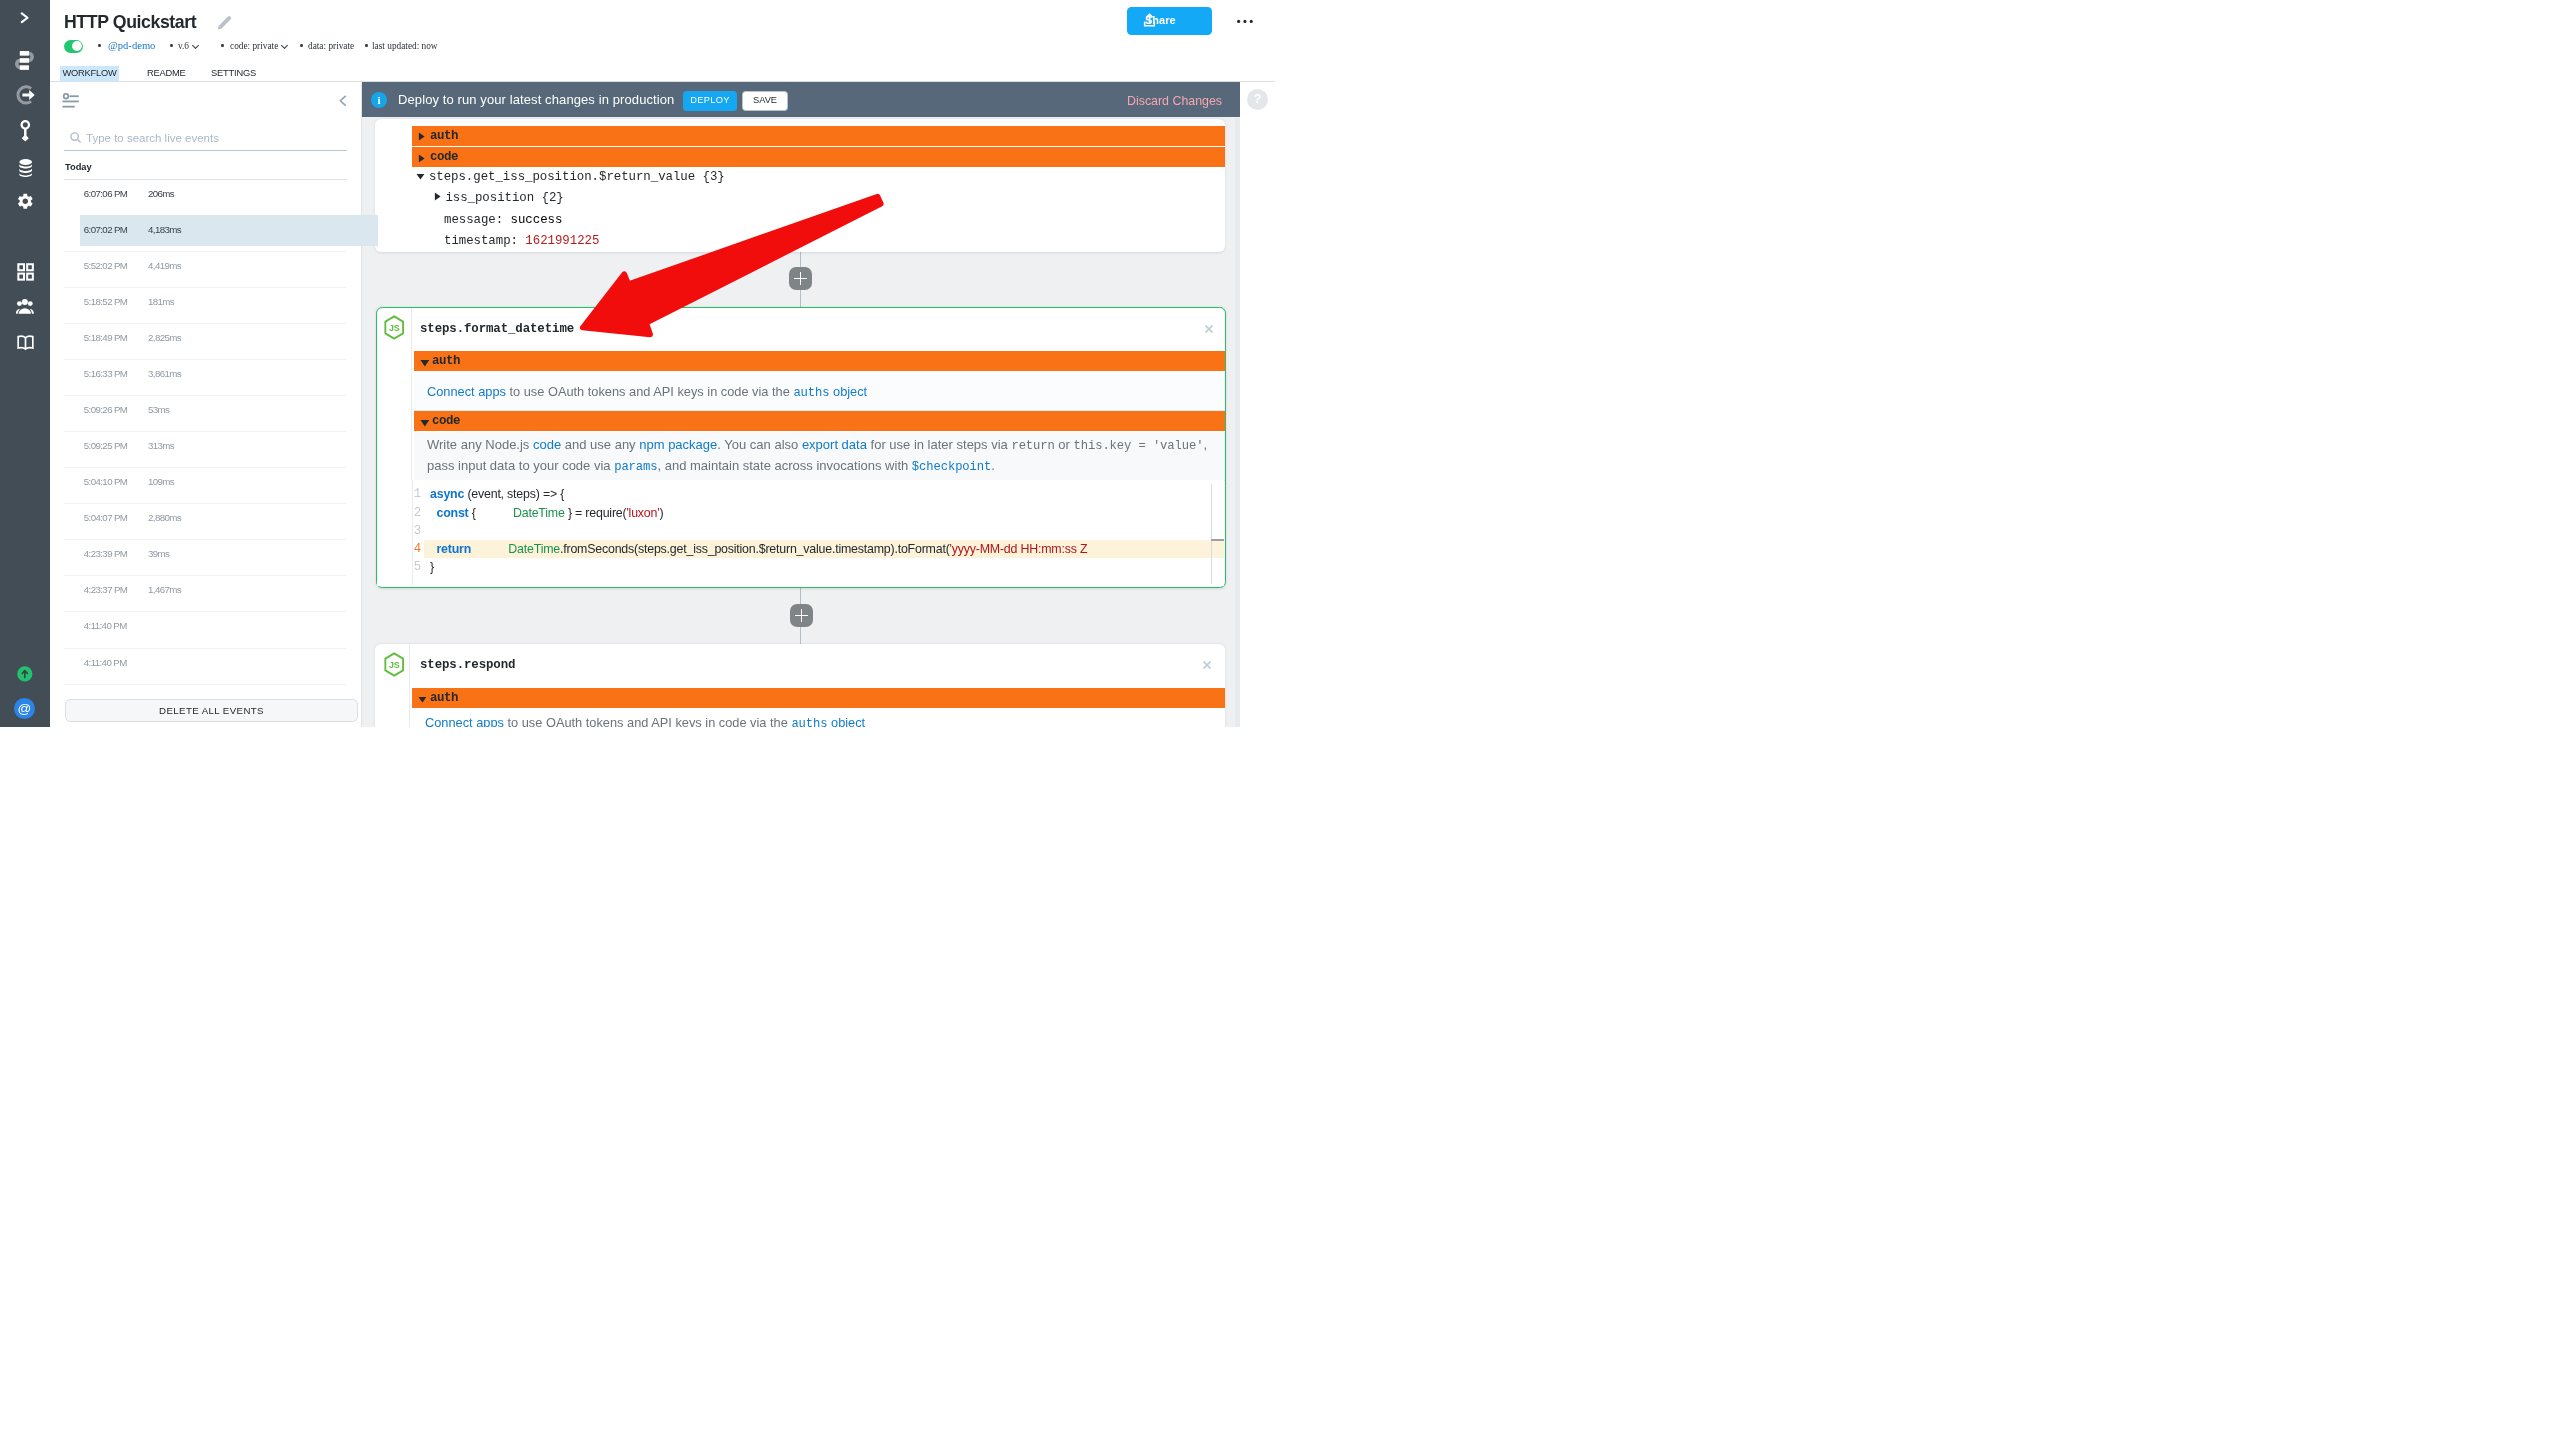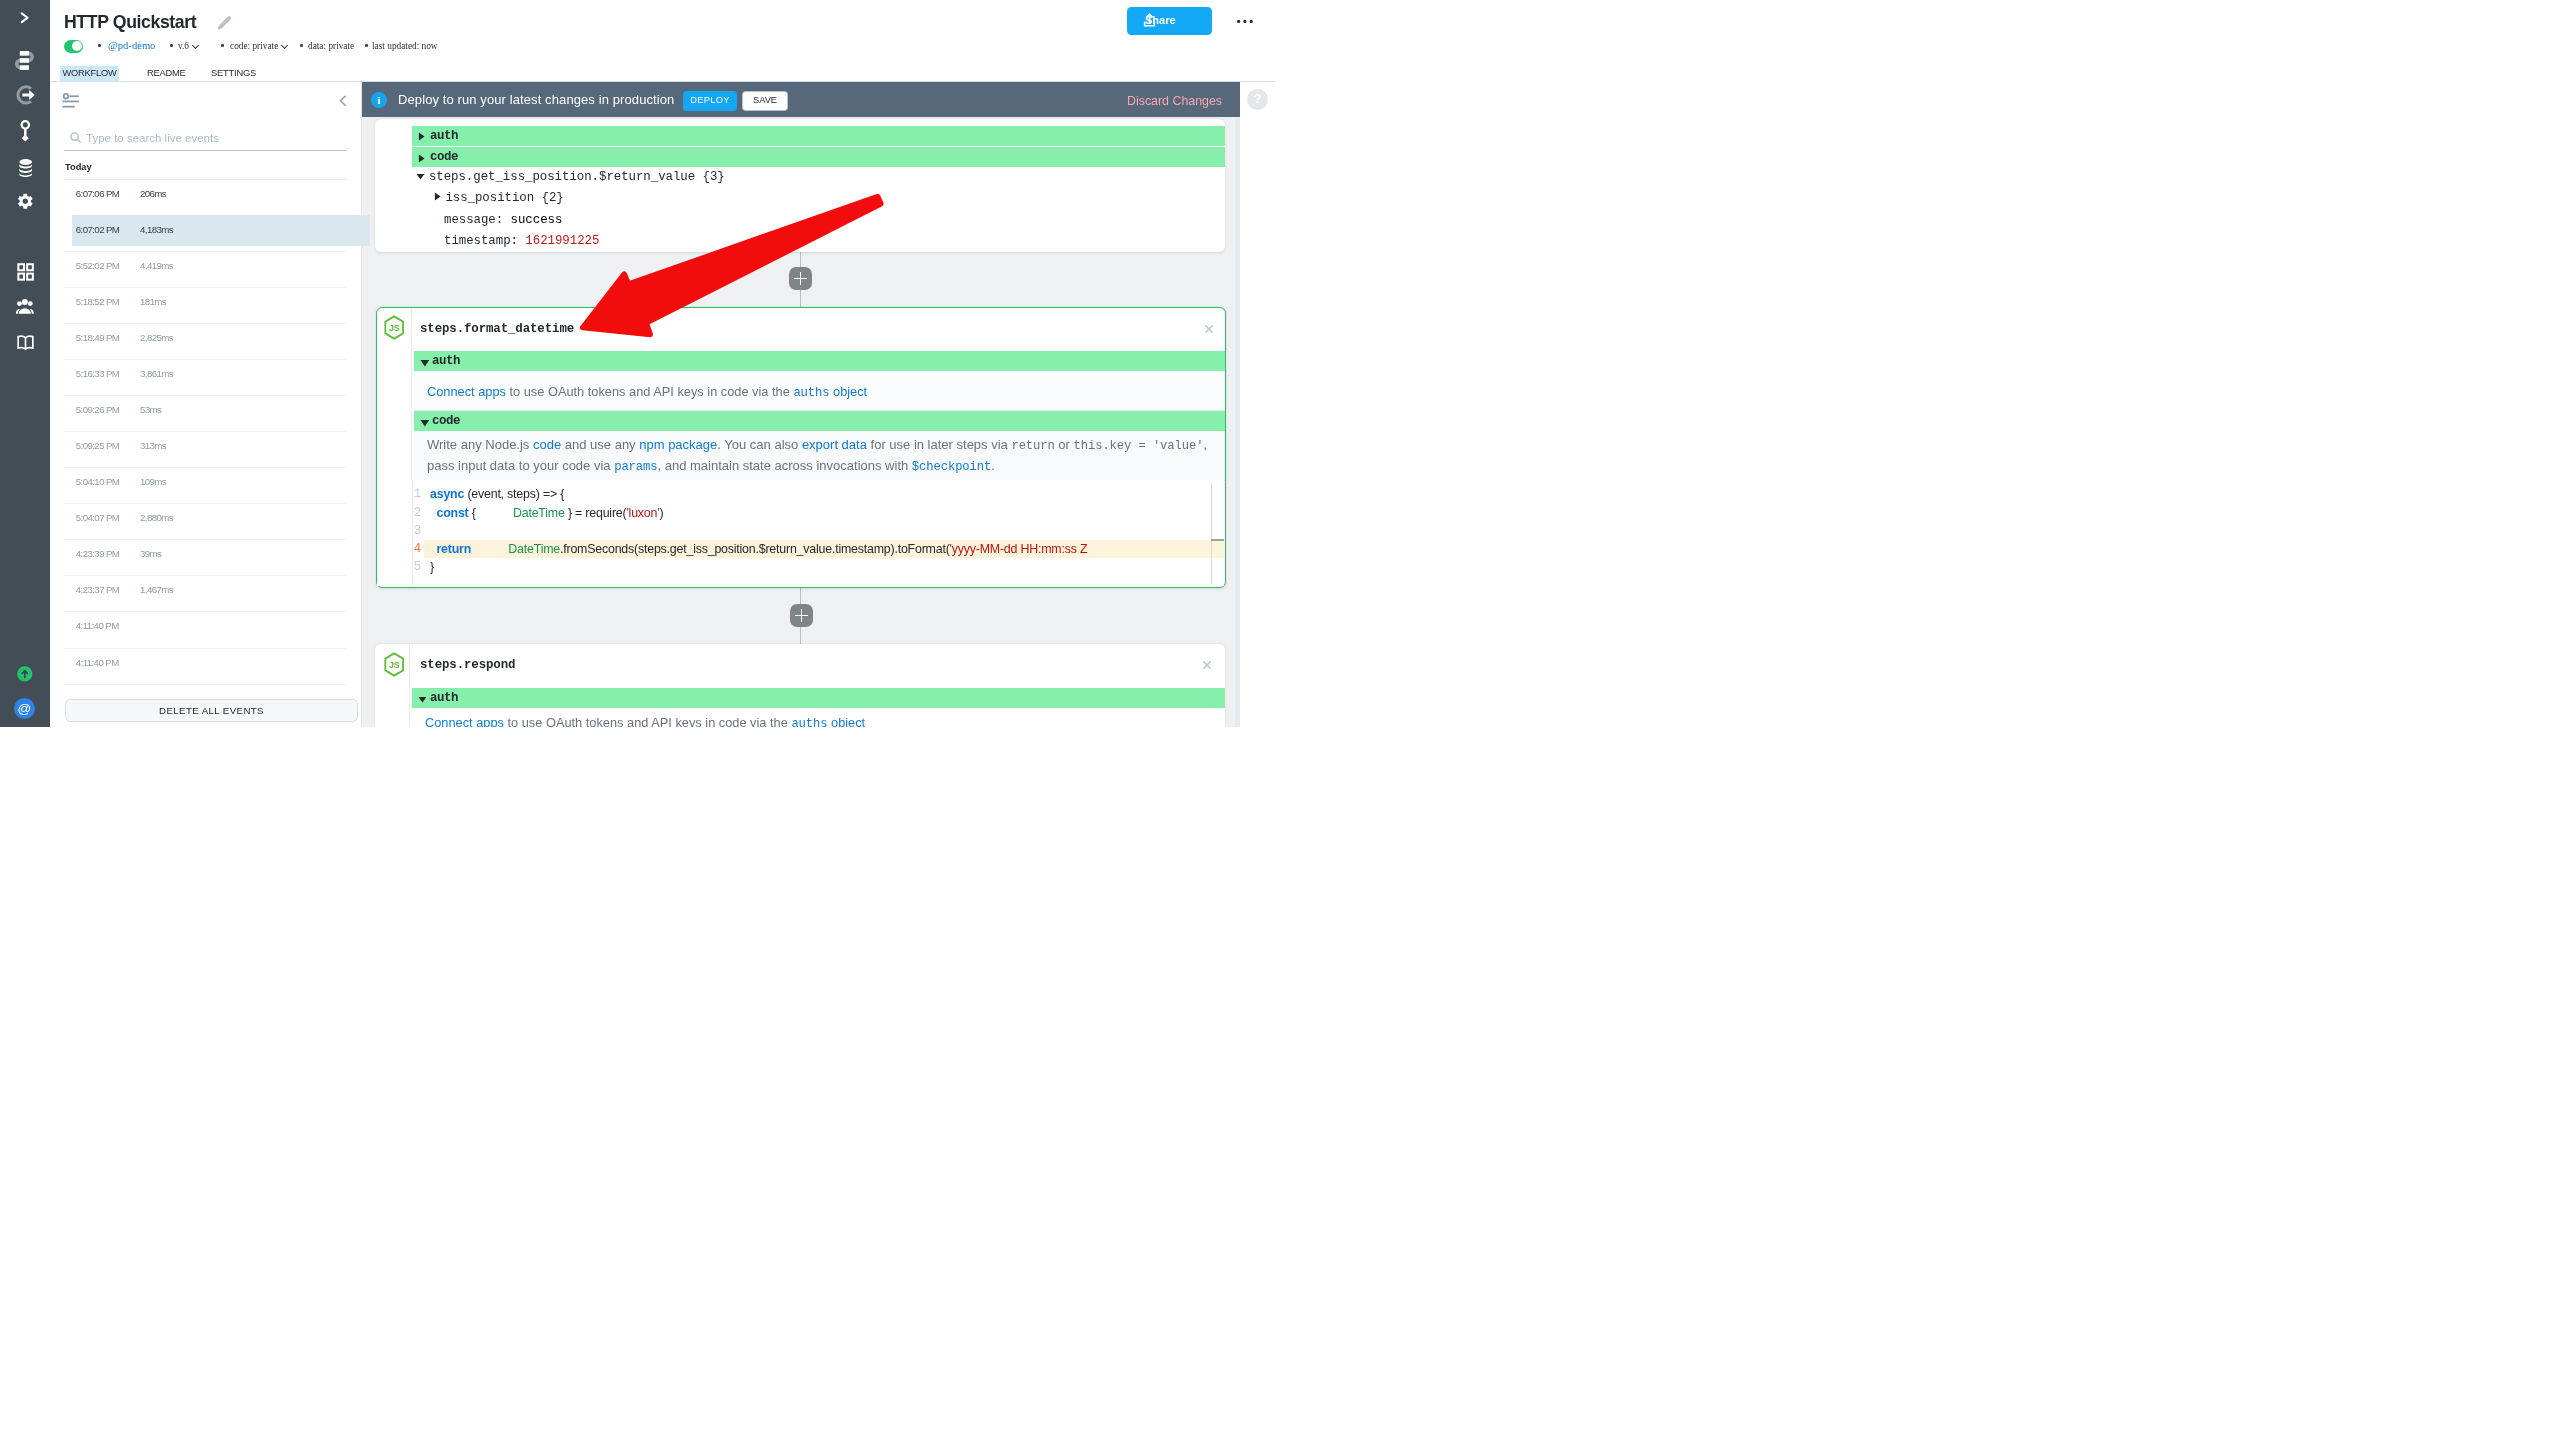--- a/index.html
+++ b/index.html
@@ -31,21 +31,21 @@
 #tab-rm { left:147px; width:36px;text-align:right; }
 #tab-st { left:211px; width:45px; }
 
 
 #leftpanel { position:absolute; left:50px; top:83px; width:312px; height:644px; background:#fff; border-right:0.9px solid #dfe3e6; z-index:4; }
 #lp-search-ph { position:absolute; left:86px; top:132px; font-size:11.5px; color:#a9bac7; }
 #lp-search-line { position:absolute; left:64px; top:150px; width:283px; height:0.9px; background:#b9c6d0; }
 #lp-today { position:absolute; left:65px; top:162px; font-size:9.3px; font-weight:bold; color:#23292f; }
 #lp-today-line { position:absolute; left:64px; top:179px; width:283px; height:0.9px; background:#dde3e8; }
 #evlist { position:absolute; left:50px; top:179px; width:313px; }
-.evrow { position:absolute; left:22px; width:298px; height:31px; font-size:9.7px; letter-spacing:-0.6px; color:#8f9aa3; }
+.evrow { position:absolute; left:30px; width:298px; height:31px; font-size:9.7px; letter-spacing:-0.6px; color:#8f9aa3; }
 .evrow .t { position:absolute; left:3.8px; top:9.3px; }
 .evrow .d { position:absolute; left:68px; top:9.3px; }
 .evrow.dark { color:#39424b; }
 .evrow.sel { background:#dbe7ee; color:#39424b; }
 .evsep { position:absolute; left:14.3px; width:283px; height:0.9px; background:#f0f2f4; }
 #delbtn { position:absolute; left:65px; top:699px; width:293px; height:23px; background:#f6f7f8; border:0.9px solid #d9dee2; border-radius:5.3px; font-size:9.7px; letter-spacing:0.4px; color:#24292e; text-align:center; line-height:21px; }
 
 
 #canvas { position:absolute; left:362px; top:83px; width:878px; height:644px; background:#eef0f2; overflow:hidden; z-index:1; }
 #rightstrip { position:absolute; left:1240px; top:83px; width:35px; height:644px; background:#fff; }
@@ -62,21 +62,21 @@
 
 #share { position:absolute; left:1127px; top:7px; width:85px; height:28px; background:#14a9f6; border-radius:4.4px; color:#fff; z-index:6; }
 #share span { position:absolute; left:18px; top:6.6px; font-size:11px; font-weight:bold; }
 #dots { position:absolute; left:1236px; top:17px; width:21px; height:8.9px; z-index:6; }
 
 
 .card { position:absolute; left:375px; width:850px; background:#fff; border-radius:6.2px; box-shadow:0 0.9px 2.7px rgba(30,40,50,0.12); z-index:2; }
 #card1 { top:119px; height:133px; }
 #card2 { left:376px; top:307px; height:281px; border:1.3px solid #23c161; z-index:3; }
 #card3 { top:644px; height:106px; z-index:3; }
-.secrow { position:absolute; left:37px; right:0.4px; height:20.4px; background:#86efac; }
+.secrow { position:absolute; left:37px; right:0.4px; height:20.4px; background:#f97316; }
 .secrow .arr { position:absolute; left:5.6px; top:6.6px; }
 .secrow .lbl { position:absolute; left:18px; top:3.1px; font-family:"Liberation Mono",monospace; font-weight:bold; font-size:12.4px; letter-spacing:-0.4px; color:#24292e; }
 .iconcol { position:absolute; left:0; top:0; bottom:0; width:35px; border-right:0.9px solid #e8ecef; }
 .xclose { position:absolute; width:16px; height:16px; }
 
 
 .jrow { position:absolute; left:0; font-family:"Liberation Mono",monospace; font-size:12.4px; letter-spacing:-0.04px; color:#24292e; white-space:pre; }
 .red { color:#000000; }
 .green { color:#b91c1c; }
 

